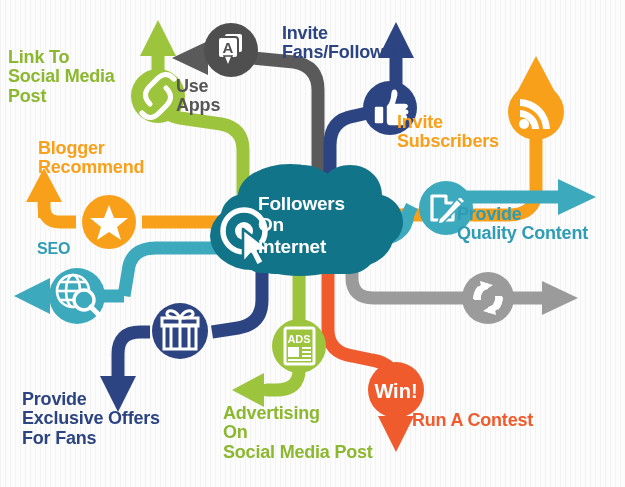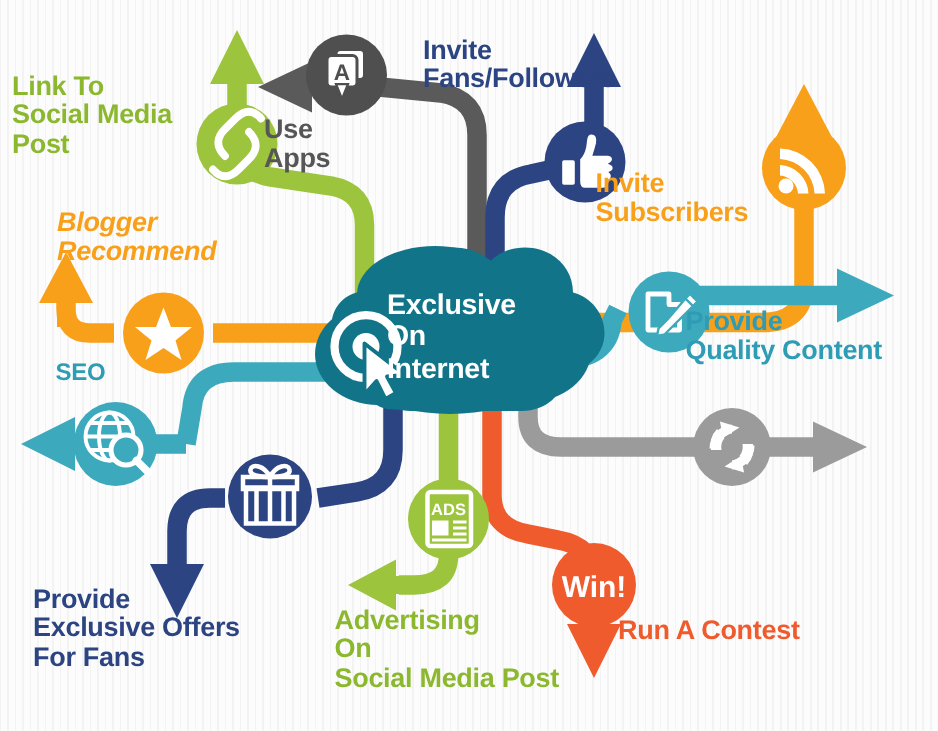--- a/index.html
+++ b/index.html
@@ -269,20 +269,20 @@
   <div class="lbl" style="left:223px;top:404px;width:190px;font-size:18px;color:#8cb82f;">Advertising
 On
 Social Media Post</div>
 
   <div class="lbl" style="left:22px;top:390px;width:194px;font-size:18px;color:#2c4481;">Provide
 Exclusive Offers
 For Fans</div>
 
   <div class="lbl" style="left:37px;top:240px;width:78px;font-size:16px;color:#2e9cb4;">SEO</div>
 
-  <div class="lbl" style="left:38px;top:139px;width:152px;font-size:18px;color:#f9a01b;font-style:italic;">Blogger
+  <div class="lbl" style="left:38px;top:139px;width:152px;font-size:18px;color:#f9a01b;">Blogger
 Recommend</div>
 
-  <div class="lbl" style="left:258px;top:193px;width:128px;font-size:19px;color:#ffffff;line-height:1.12;">Exclusive
+  <div class="lbl" style="left:258px;top:193px;width:128px;font-size:19px;color:#ffffff;line-height:1.12;">Followers
 On
 Internet</div>
 
 </div>
 
 </body></html>

